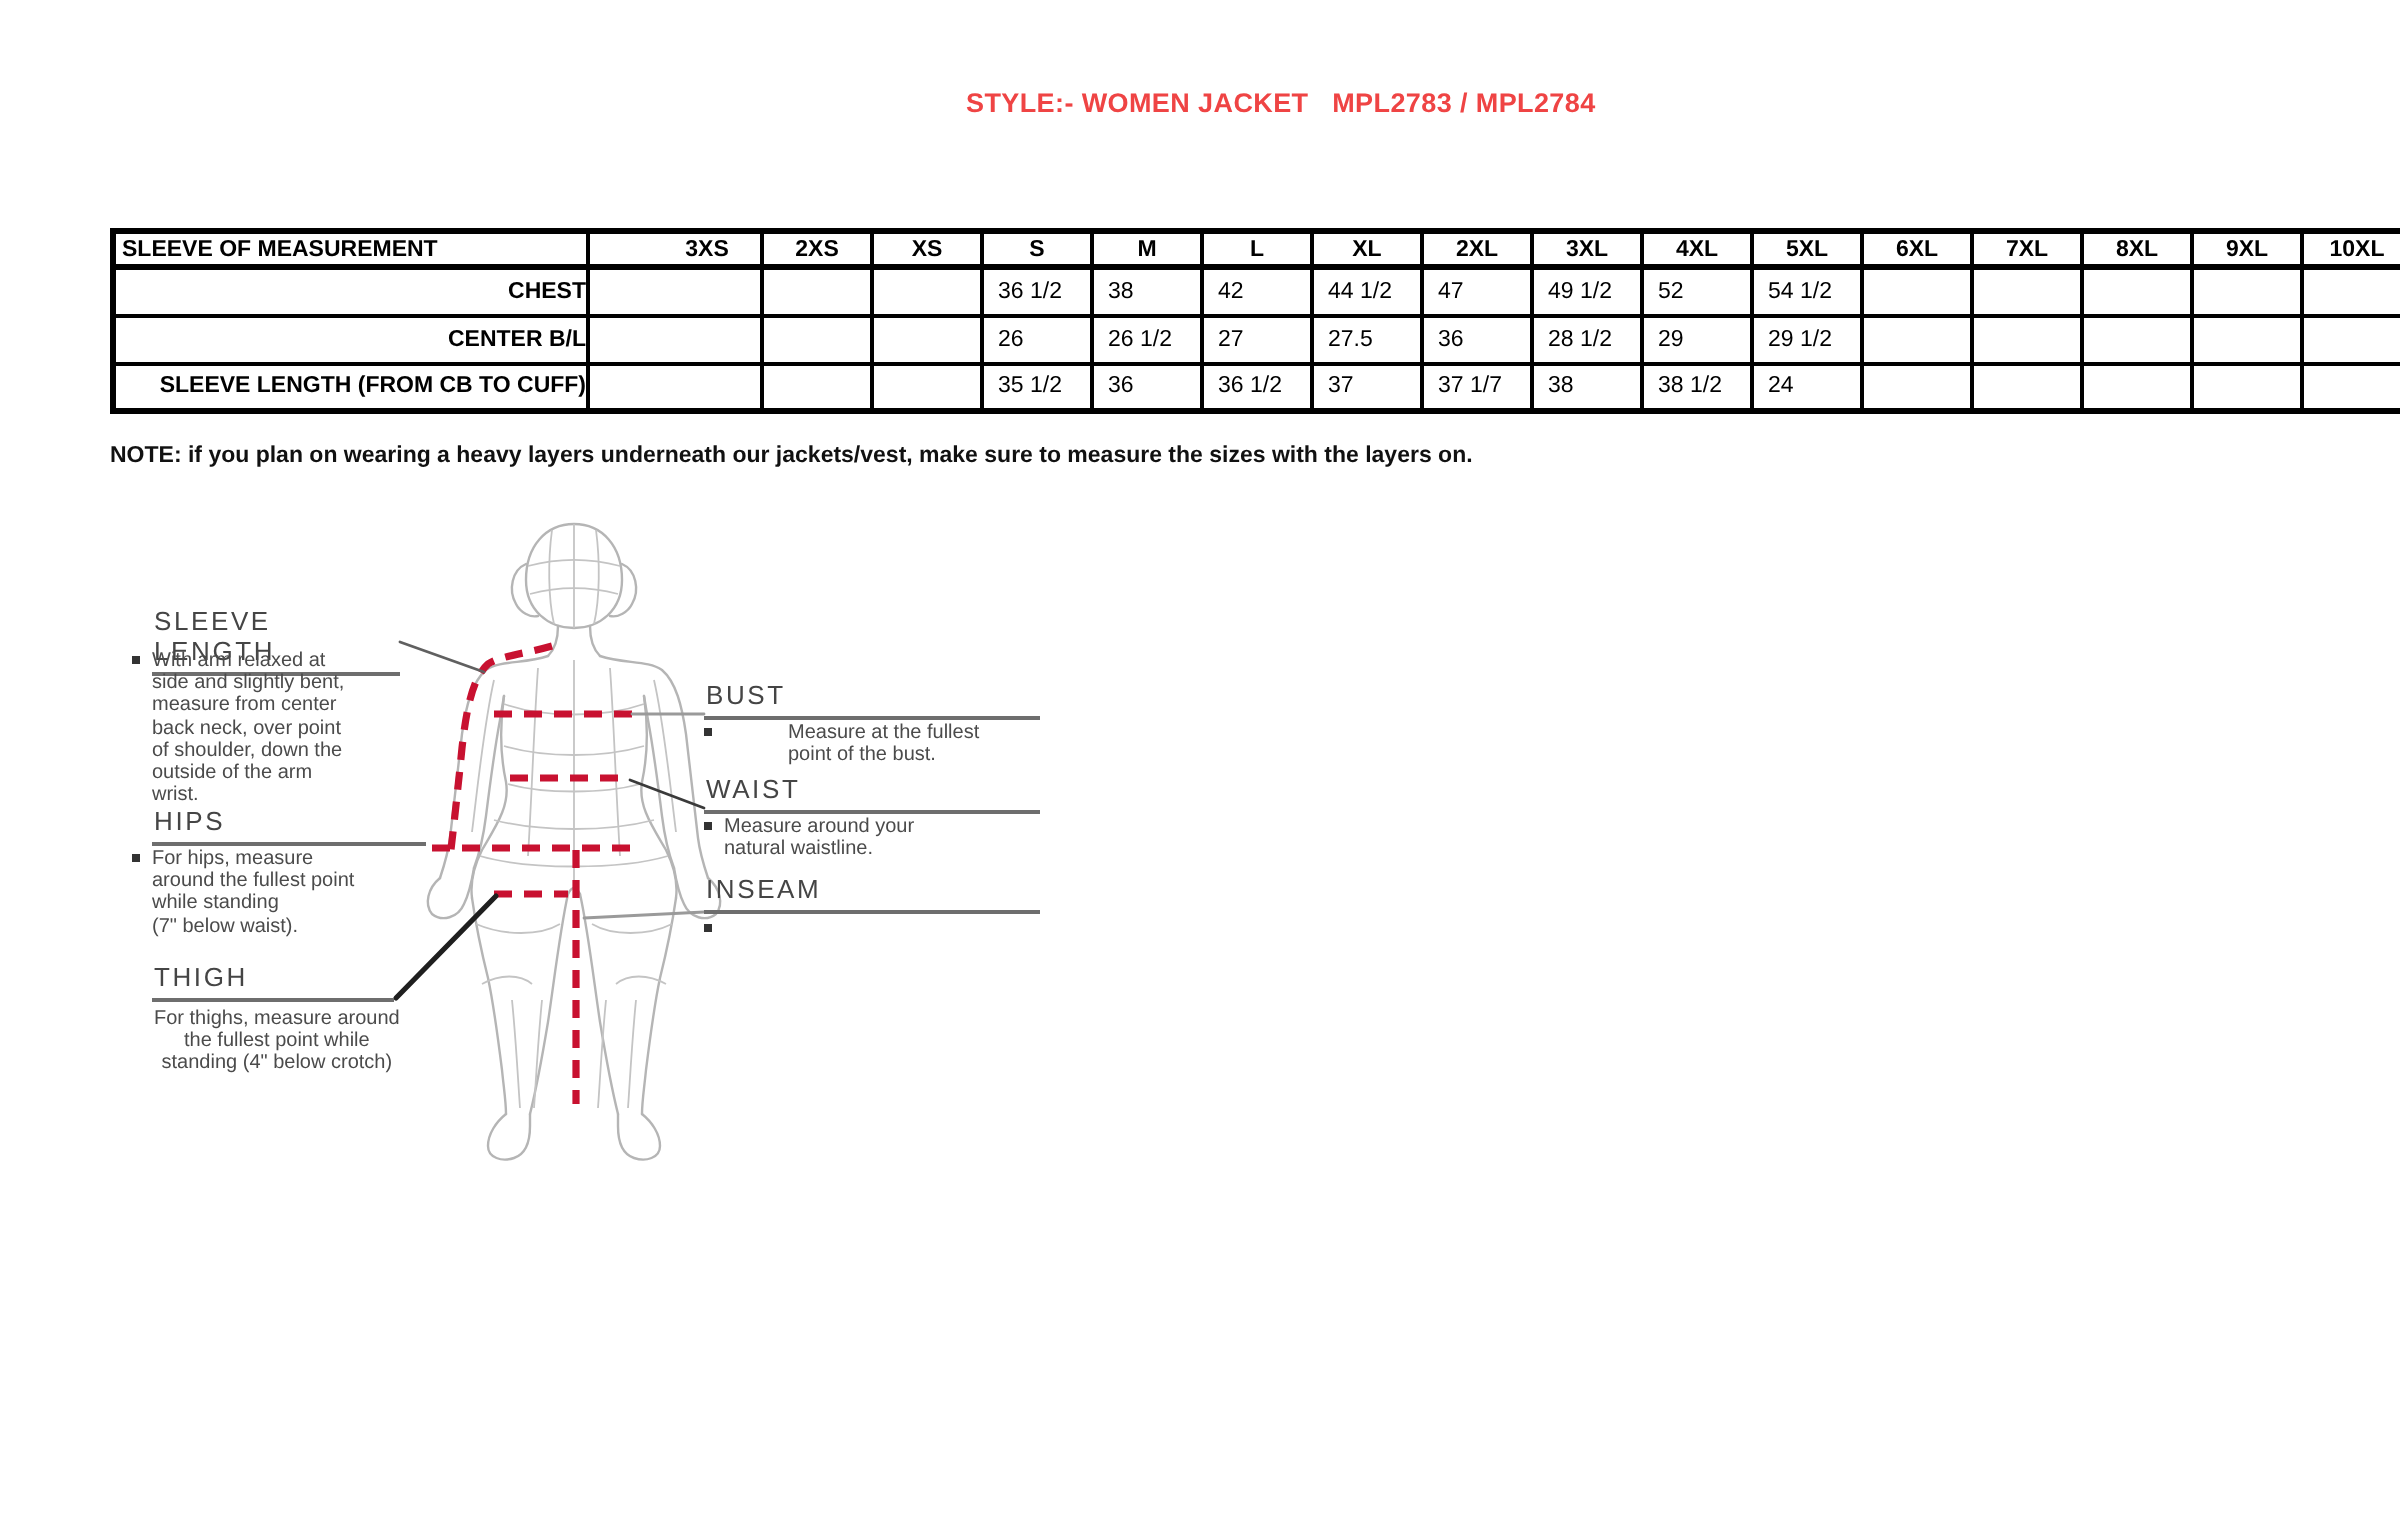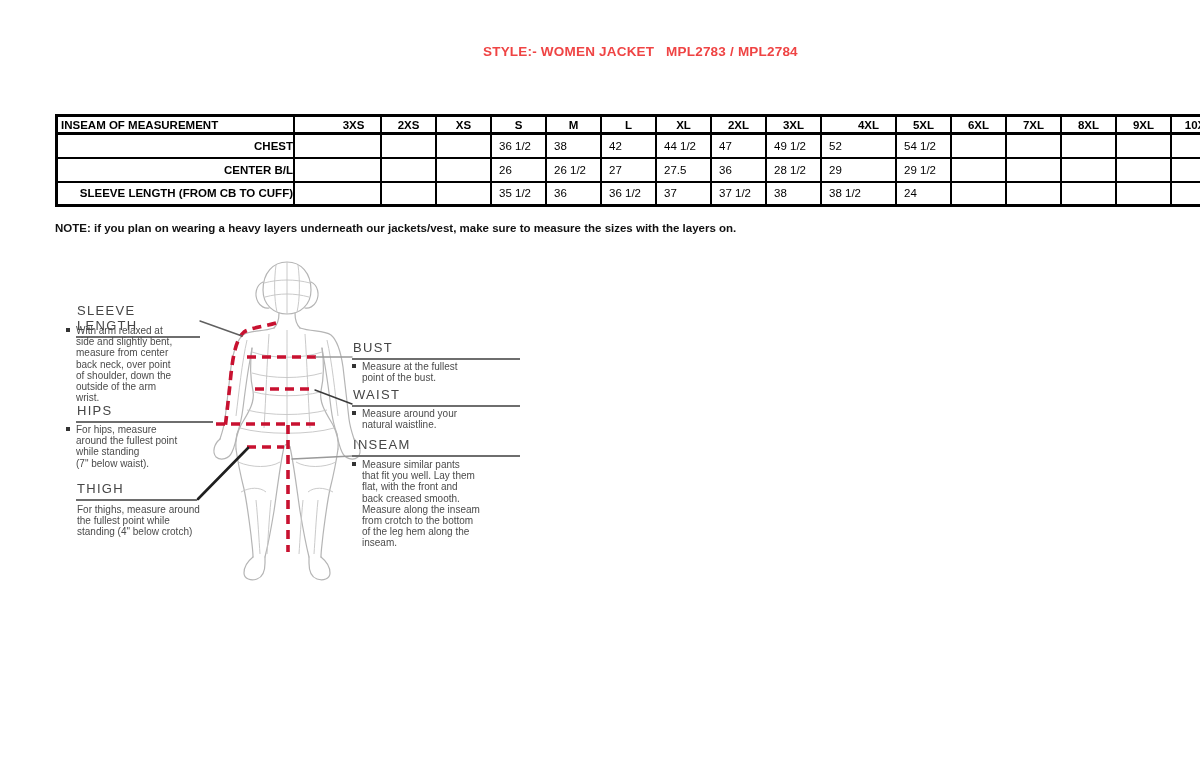--- a/index.html
+++ b/index.html
@@ -43,31 +43,31 @@
   .guide-desc .desc-text{white-space:pre-line;}
 </style>
 </head>
 <body>
 
 <div class="doc-title">STYLE:- WOMEN JACKET   MPL2783 / MPL2784</div>
 
 <table class="size-chart">
   <thead>
     <tr>
-        <th class="poml" style="width: 232px;">INSEAM OF MEASUREMENT</th>
+        <th class="poml" style="width: 232px;">SLEEVE OF MEASUREMENT</th>
         <th style="width: 53px; padding-left: 32px;">3XS</th>
         <th style="width: 53px;">2XS</th>
         <th style="width: 53px;">XS</th>
         <th style="width: 53px;">S</th>
         <th style="width: 53px;">M</th>
         <th style="width: 53px;">L</th>
         <th style="width: 53px;">XL</th>
         <th style="width: 53px;">2XL</th>
         <th style="width: 53px; margin-top: 19px;">3XL</th>
-        <th style="width: 53px; padding-left: 20px;">4XL</th>
+        <th style="width: 53px;">4XL</th>
         <th style="width: 53px;">5XL</th>
         <th style="width: 53px;">6XL</th>
         <th style="width: 53px;">7XL</th>
         <th style="width: 53px;">8XL</th>
         <th style="width: 53px;">9XL</th>
         <th style="width: 53px;">10XL</th>
       </tr>
   </thead>
   <tbody>
       <tr>
@@ -110,21 +110,21 @@
       </tr>
       <tr>
         <th>SLEEVE LENGTH (FROM CB TO CUFF)</th>
         <td></td>
         <td></td>
         <td></td>
         <td>35 1/2</td>
         <td>36</td>
         <td>36 1/2</td>
         <td>37</td>
-        <td>37 1/2</td>
+        <td>37 1/7</td>
         <td>38</td>
         <td>38 1/2</td>
         <td>24</td>
         <td></td>
         <td></td>
         <td></td>
         <td></td>
         <td></td>
       </tr>
     </tbody>
@@ -215,44 +215,36 @@
 <div class="guide-title" style="left:76px;top:403px;width:137px;">HIPS</div>
 <div class="guide-desc" style="left:66px;top:424px;width:160px;">
   <span class="bullet"></span>
   <span class="desc-text">For hips, measure
 around the fullest point
 while standing
 (7" below waist).</span>
 </div>
 
 <div class="guide-title" style="left:76px;top:481px;width:121px;">THIGH</div>
-<div class="guide-desc" style="left:77px;top:504px;width:160px;">
+<div class="guide-desc" style="left:77px;top:504px;width:160px;text-align:center;">
   <span class="desc-text">For thighs, measure around
 the fullest point while
 standing (4" below crotch)</span>
 </div>
 
 <div class="guide-title" style="left:352px;top:340px;width:168px;">BUST</div>
-<div class="guide-desc" style="left:352px;top:361px;width:170px;">
+<div class="guide-desc" style="left:352px;top:361px;width:170px;gap:32px;">
   <span class="bullet"></span>
   <span class="desc-text">Measure at the fullest
 point of the bust.</span>
 </div>
 
 <div class="guide-title" style="left:352px;top:387px;width:168px;">WAIST</div>
 <div class="guide-desc" style="left:352px;top:408px;width:170px;">
   <span class="bullet"></span>
   <span class="desc-text">Measure around your
 natural waistline.</span>
 </div>
 
 <div class="guide-title" style="left:352px;top:437px;width:168px;">INSEAM</div>
 <div class="guide-desc" style="left:352px;top:459px;width:170px;">
   <span class="bullet"></span>
-  <span class="desc-text">Measure similar pants
-that fit you well. Lay them
-flat, with the front and
-back creased smooth.
-Measure along the inseam
-from crotch to the bottom
-of the leg hem along the
-inseam.</span>
 </div>
 
 </body></html>

